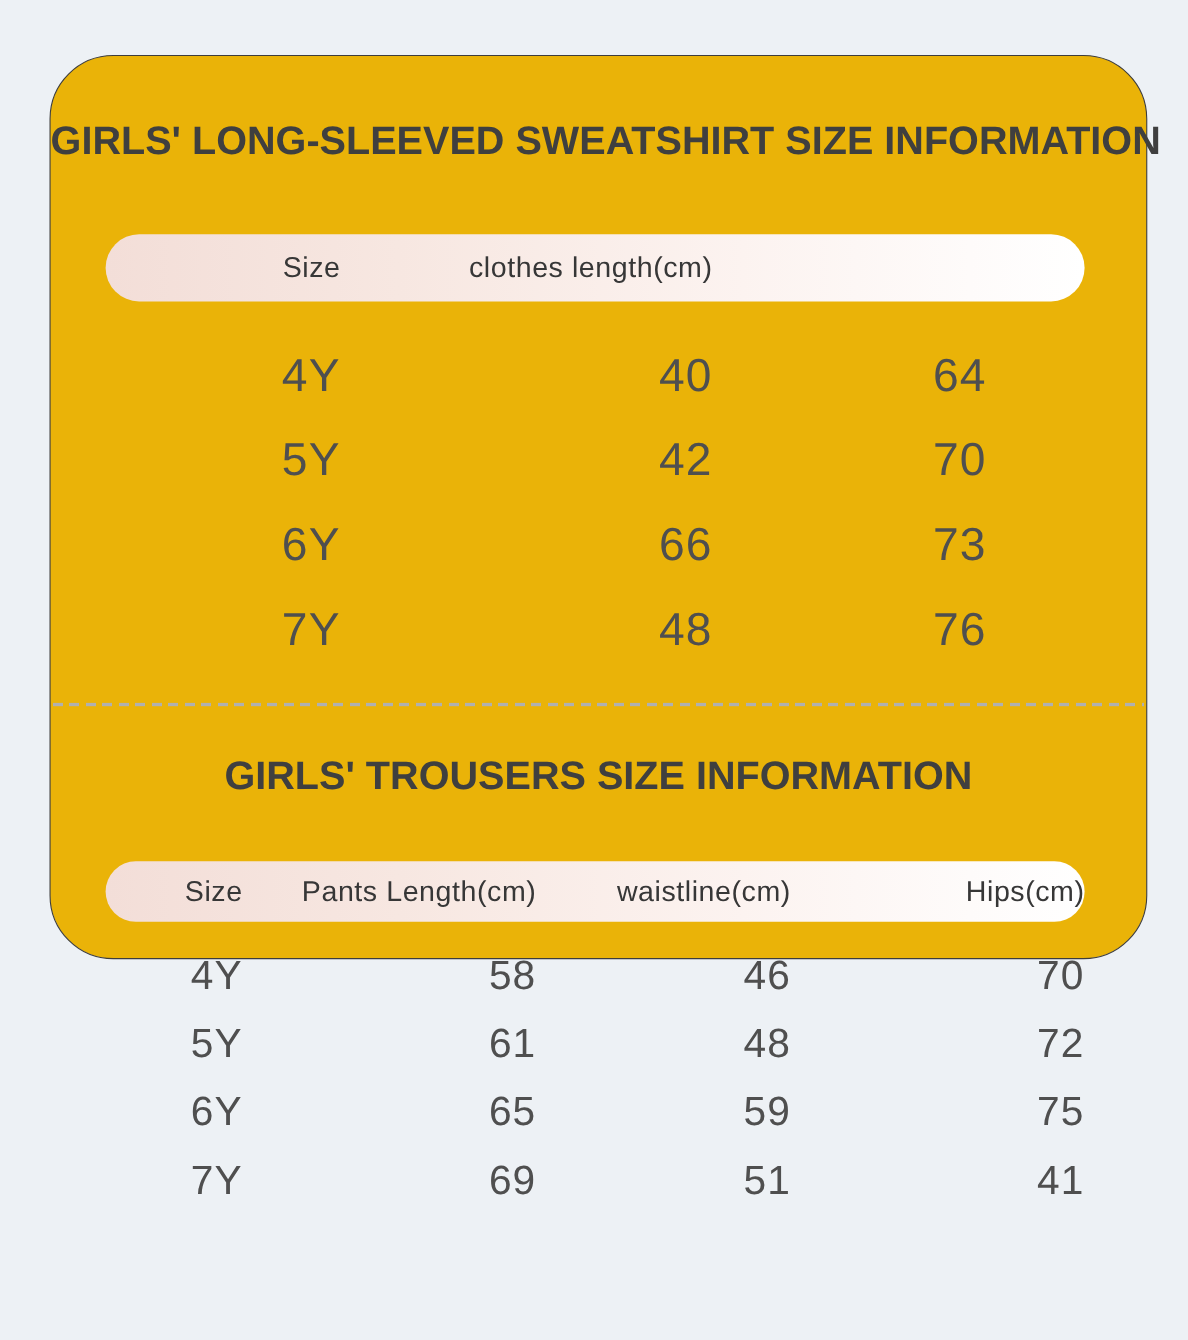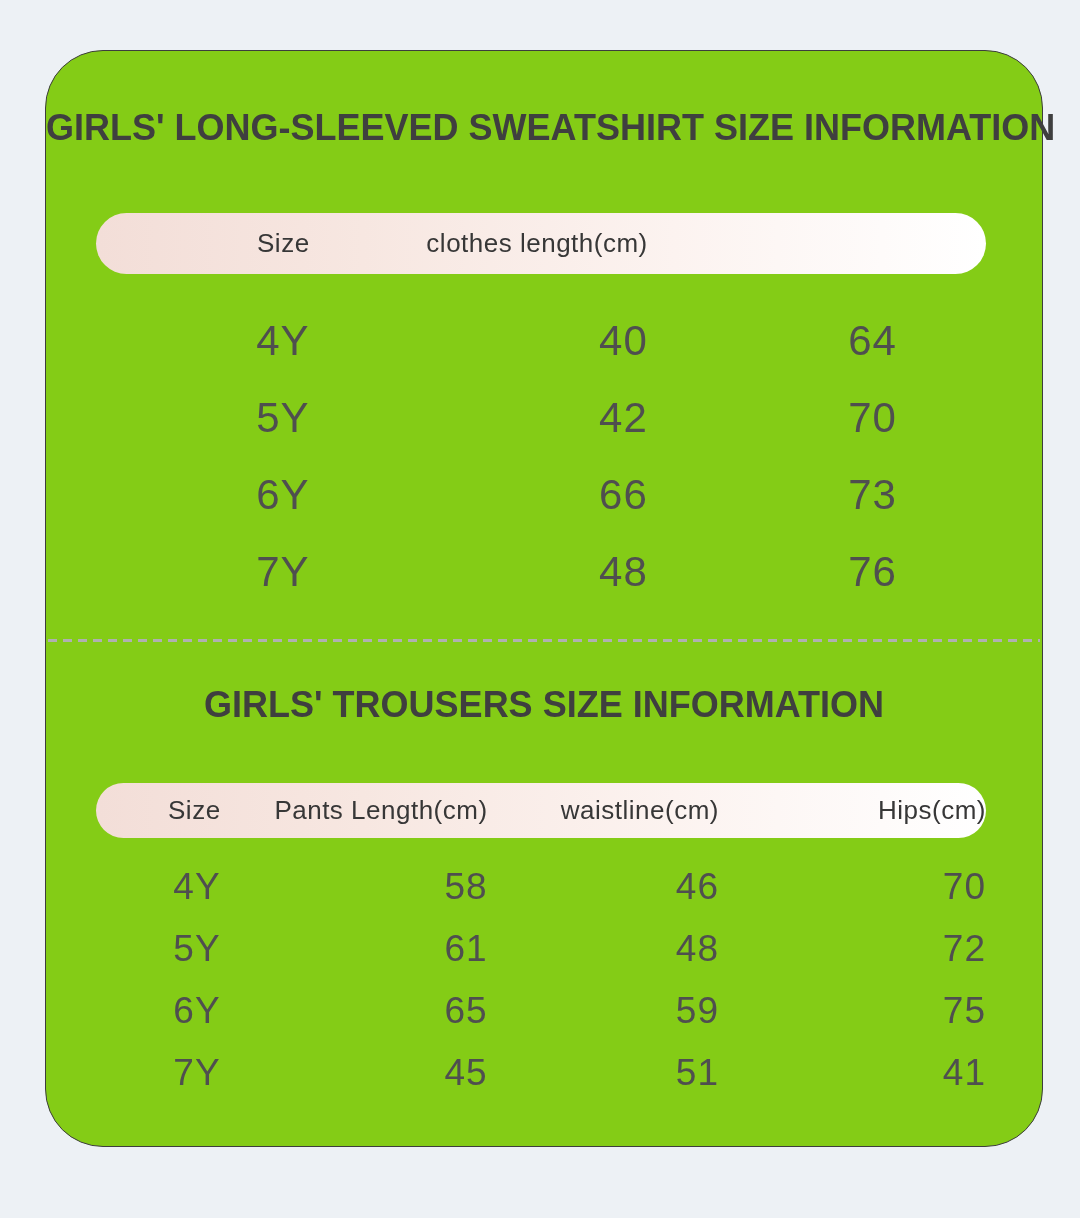--- a/index.html
+++ b/index.html
@@ -13,22 +13,22 @@
     width: 1080px;
     height: 1218px;
     background: #edf1f5;
     overflow: hidden;
   }
   .card {
     position: absolute;
     left: 45px;
     top: 50px;
     width: 998px;
-    height: 1097px;
-    background: #84cc16;
+    height: 822px;
+    background: #eab308;
     border: 1.6px solid #3d3d3d;
     border-radius: 58px;
     box-sizing: border-box;
   }
   .title {
     position: absolute;
     left: 0;
     width: 100%;
     text-align: center;
     font-size: 36px;
@@ -154,20 +154,20 @@
         <span>72</span>
       </div>
       <div class="row">
         <span>6Y</span>
         <span>65</span>
         <span>59</span>
         <span>75</span>
       </div>
       <div class="row">
         <span>7Y</span>
-        <span>45</span>
+        <span>69</span>
         <span>51</span>
         <span>41</span>
       </div>
     </div>
 
   </div>
 </div>
 
 </body></html>

